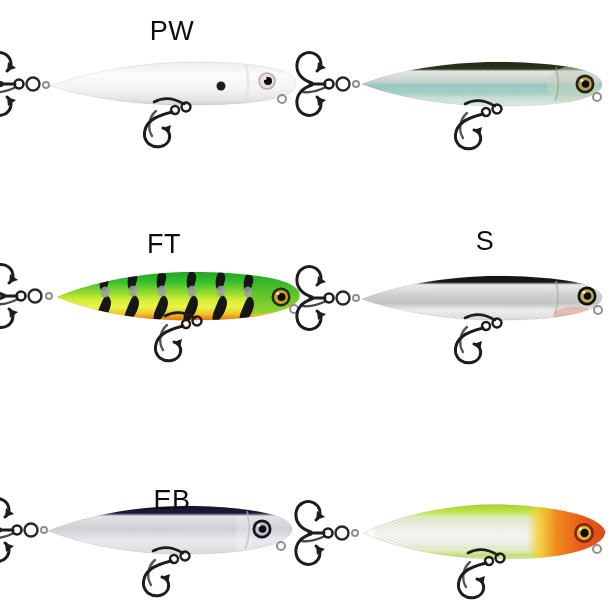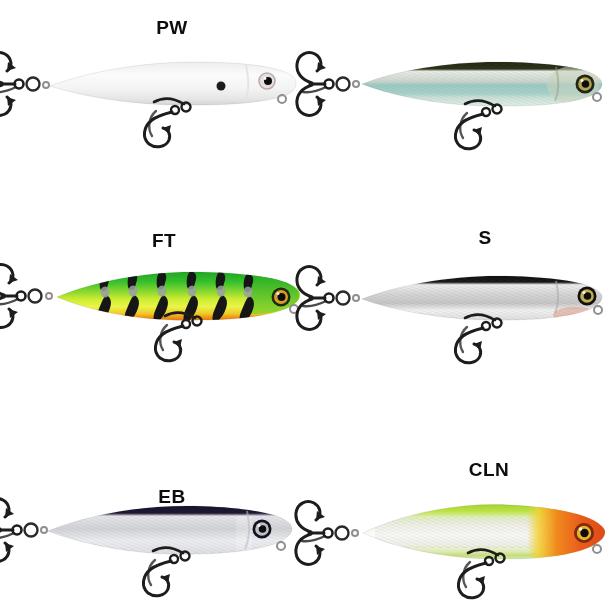--- a/index.html
+++ b/index.html
@@ -1,19 +1,19 @@
 <!DOCTYPE html>
 <html><head>
 <meta charset="utf-8">
 <style>
   html,body{margin:0;padding:0;background:#ffffff;}
   #canvas{position:relative;width:610px;height:610px;background:#ffffff;overflow:hidden;
           font-family:"Liberation Sans",sans-serif;}
   #art{position:absolute;left:0;top:0;}
-  .lure-label{position:absolute;transform:translateX(-50%);font-weight:700;font-size:19px;
+  .lure-label{position:absolute;transform:translateX(-50%);font-weight:400;font-size:27px;
               color:#0d0d0d;letter-spacing:.5px;line-height:1;white-space:nowrap;}
   .hookline{stroke:#1d1d1d;fill:none;stroke-linecap:round;}
   .hookfill{fill:#1d1d1d;stroke:none;}
   .ringwire{stroke:#2a2a2a;fill:none;}
   .eyeletwire{stroke:#8f8f8f;fill:none;}
 </style>
 </head>
 <body>
 
 <div id="canvas">
@@ -304,14 +304,13 @@
     </g>
     <circle cx="597" cy="549" r="4" class="eyeletwire" stroke-width="2"></circle>
     <use href="#bellyHook" transform="translate(500,558)"></use>
   </g>
 </svg>
 
   <div class="lure-label" style="left:172px;top:18px">PW</div>
   <div class="lure-label" style="left:164px;top:231px">FT</div>
   <div class="lure-label" style="left:485px;top:228px">S</div>
   <div class="lure-label" style="left:172px;top:487px">EB</div>
-  <div class="lure-label" style="left:489px;top:460px">CLN</div>
 </div>
 
 </body></html>

